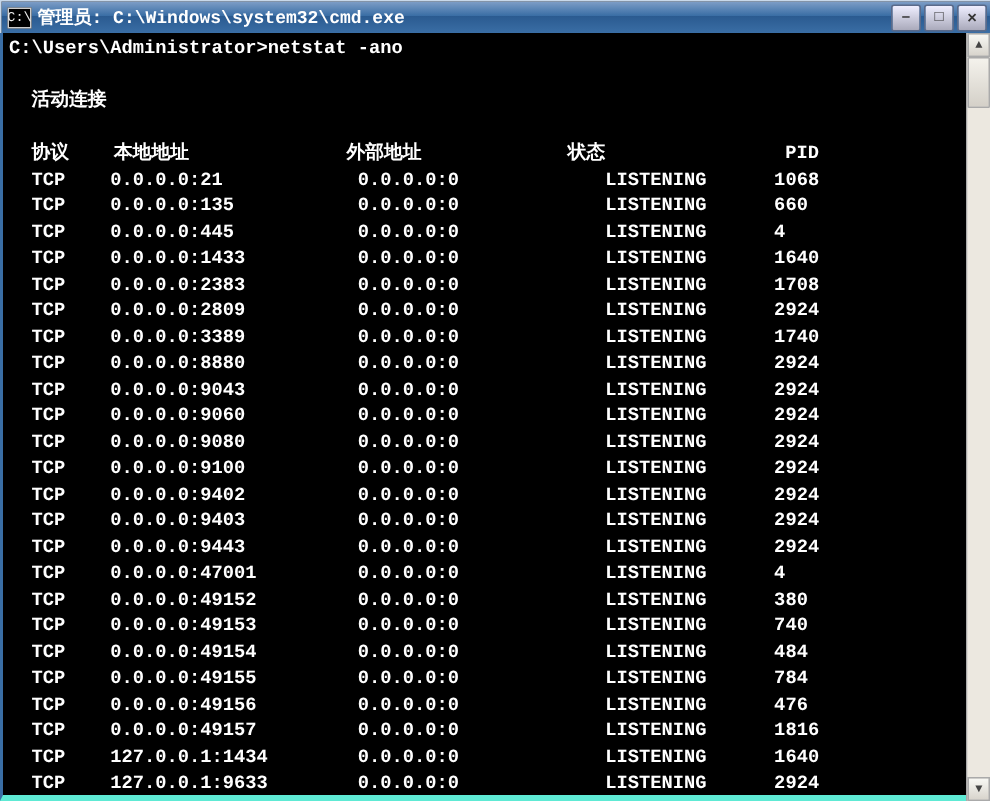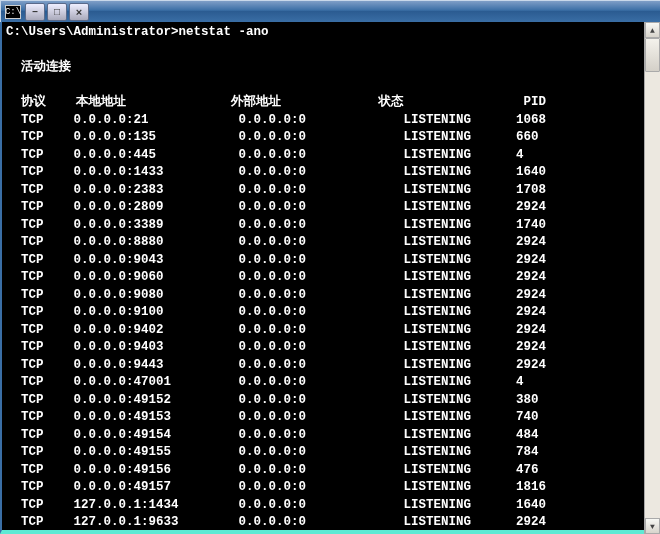--- a/index.html
+++ b/index.html
@@ -98,20 +98,21 @@
     background: linear-gradient(to bottom,#f4f2ec,#d4d0c8);
     border: 1px solid #aaa;
     border-radius: 1px;
   }
 </style>
 </head>
 <body>
 
 <div class="titlebar">
   <div class="title-icon">C:\</div>
+  <div class="title-text">管理员: C:\Windows\system32\cmd.exe</div>
   <div class="win-buttons">
     <div class="win-btn">–</div>
     <div class="win-btn">□</div>
     <div class="win-btn close">×</div>
   </div>
 </div>
 
 <div class="outer-frame">
   <div class="console" id="console">C:\Users\Administrator&gt;netstat -ano
 

